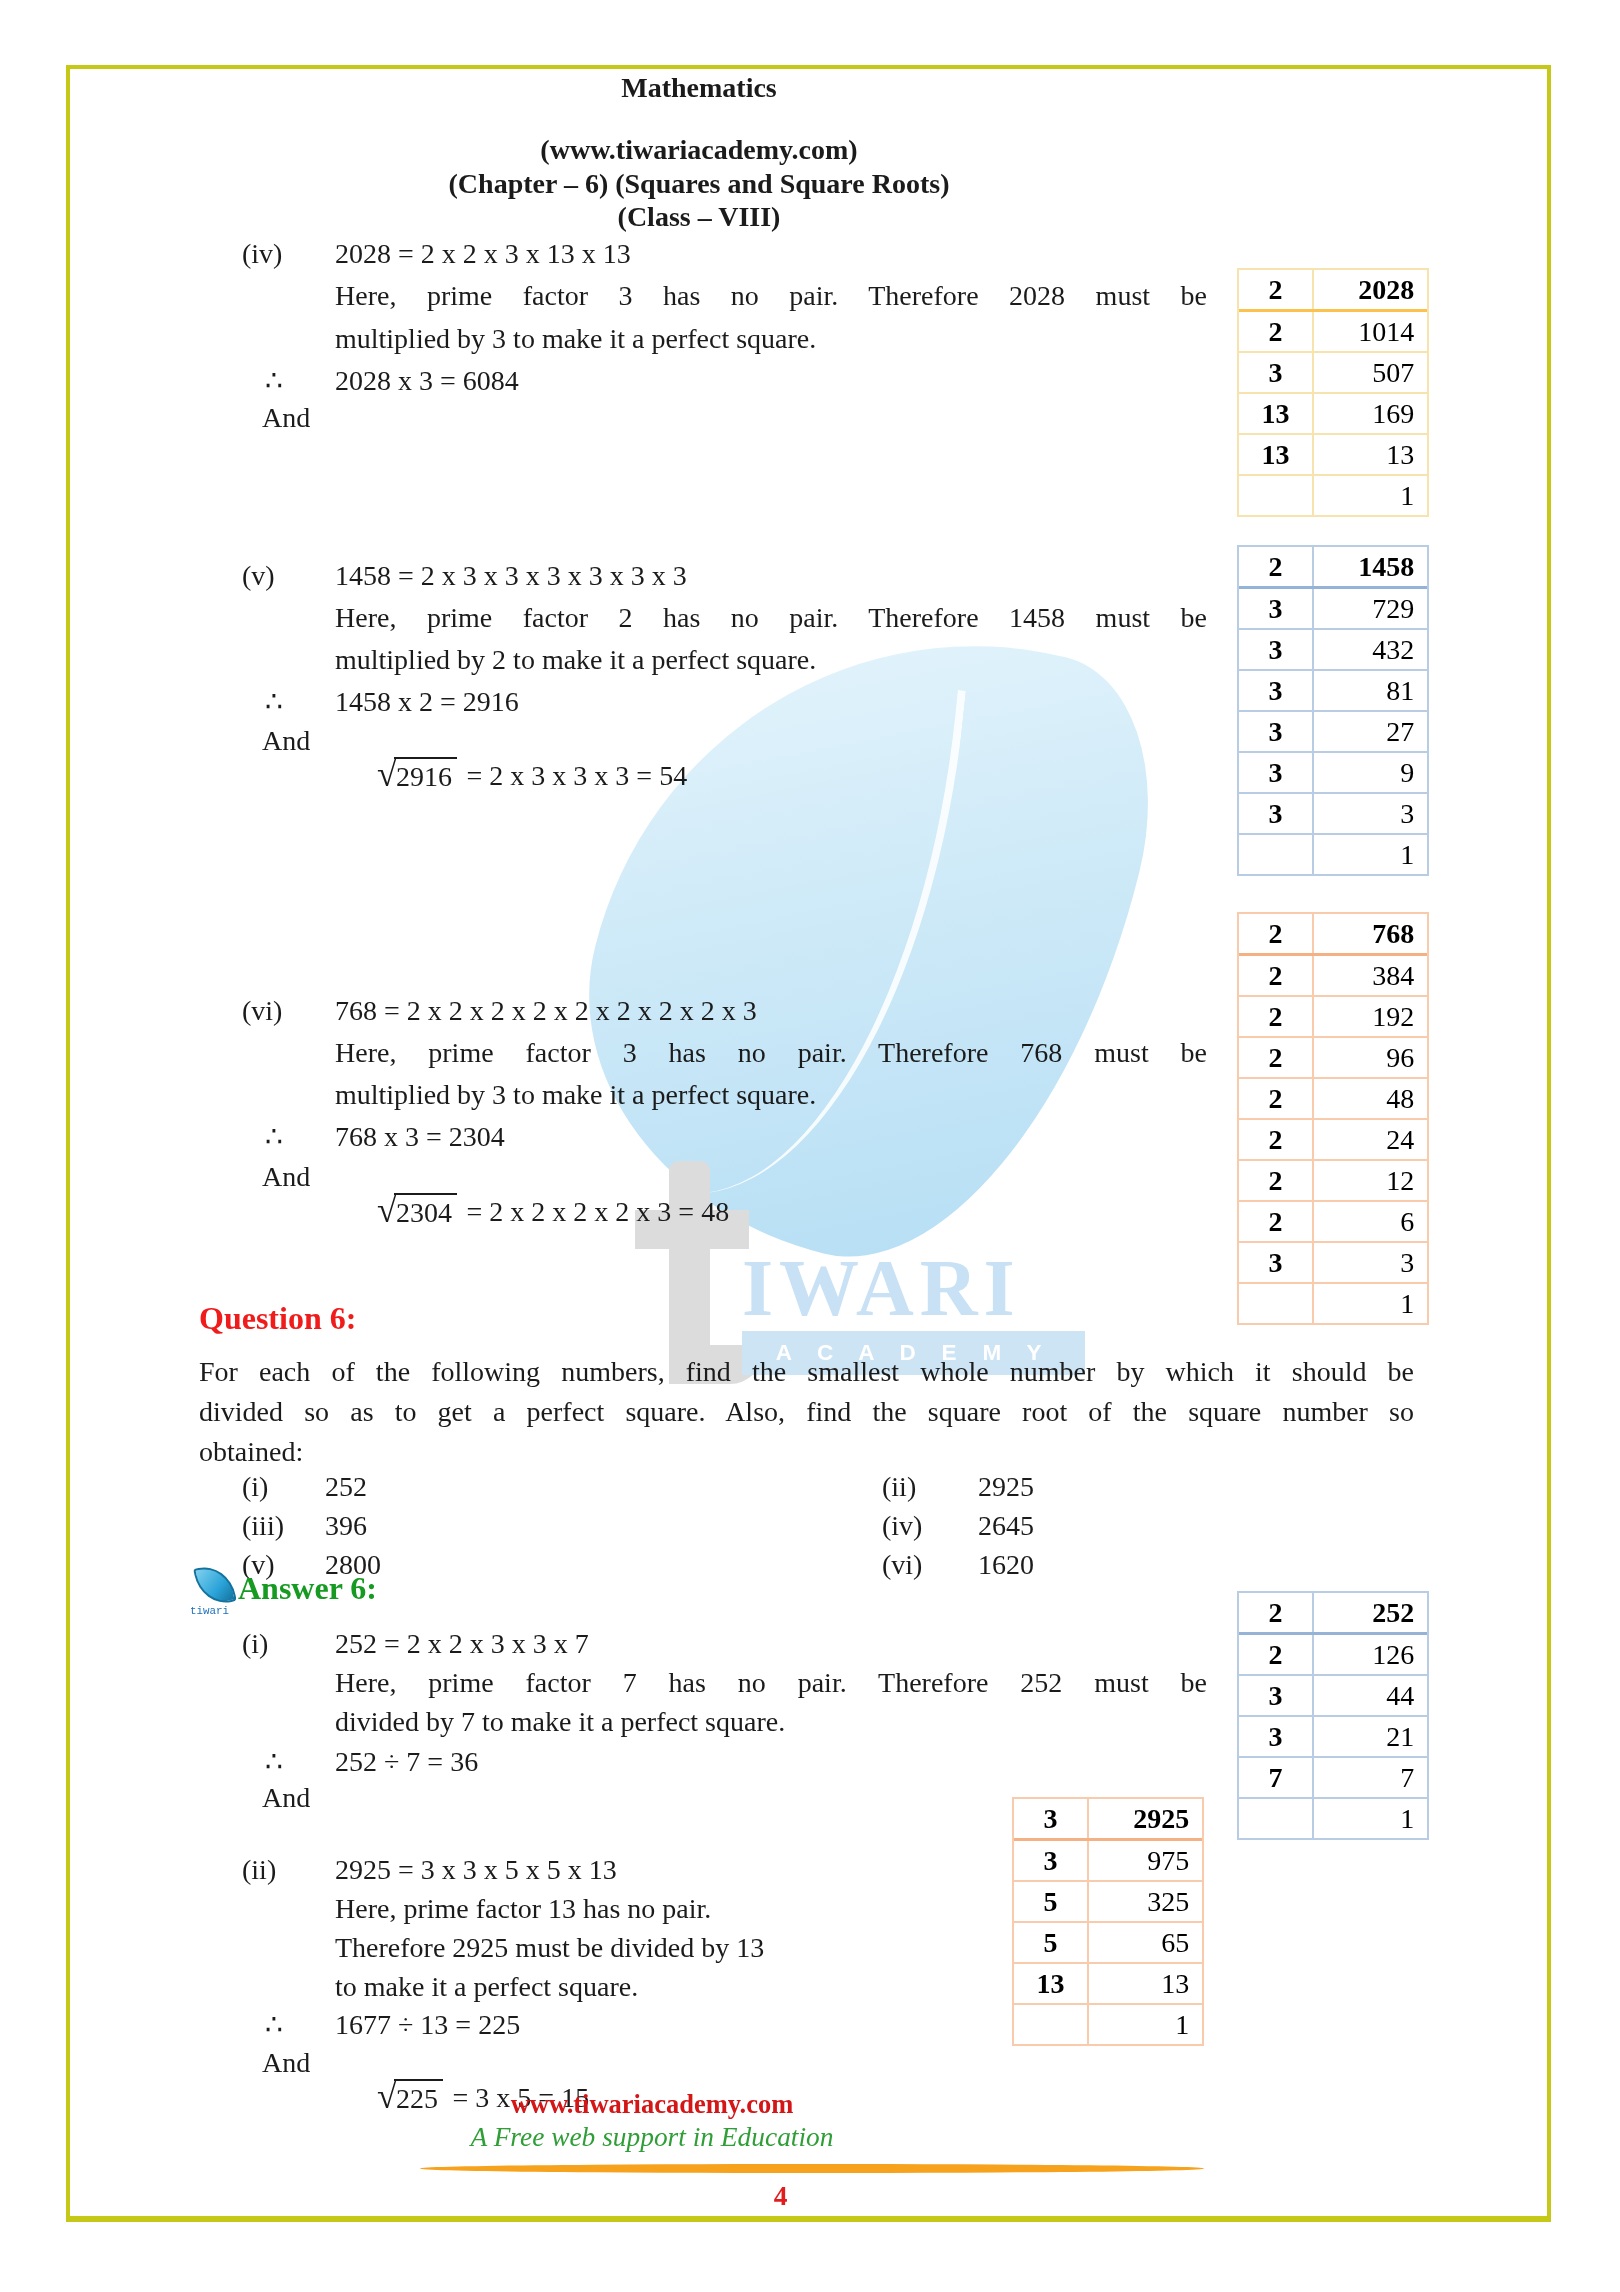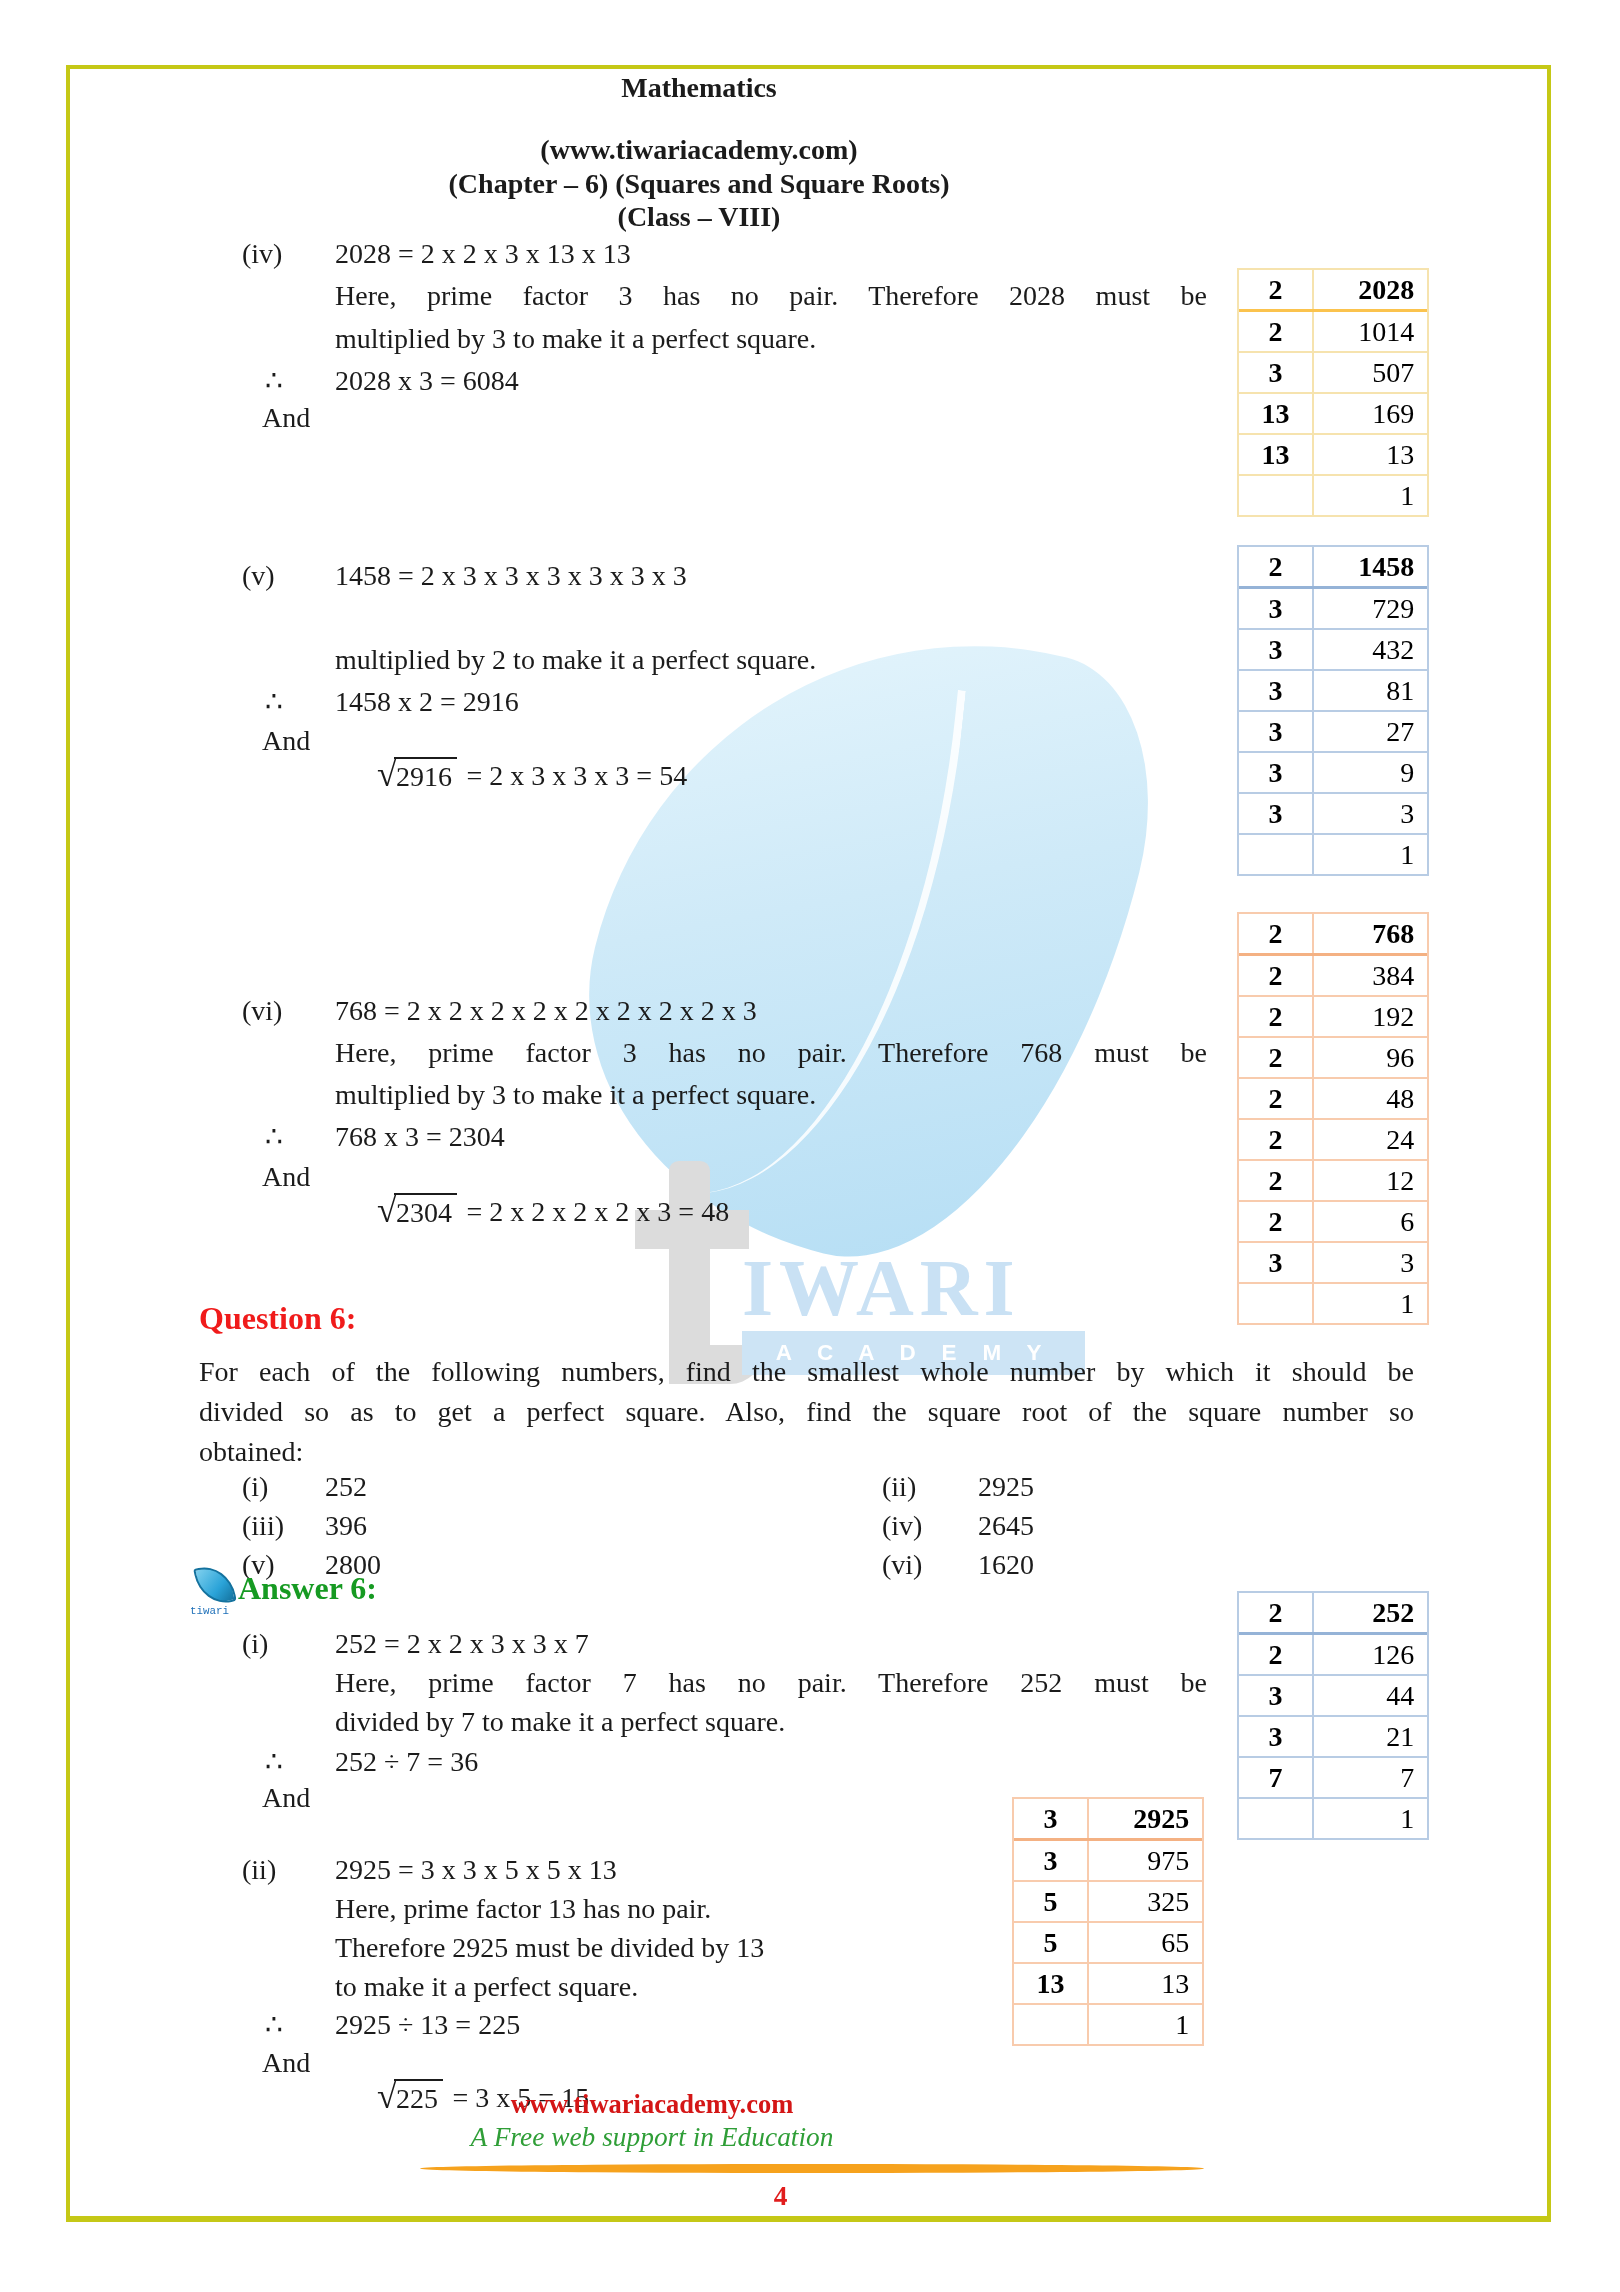--- a/index.html
+++ b/index.html
@@ -128,20 +128,21 @@
           <div class="ft-c2">13</div>
         </div>
         <div class="ft-row">
           <div class="ft-c1"></div>
           <div class="ft-c2">1</div>
         </div>
       </div>
 
     <div class="line" style="left:242px;top:557px">(v)</div>
     <div class="line" style="left:335px;top:557px">1458 = 2 x 3 x 3 x 3 x 3 x 3 x 3</div>
+    <div class="line w890" style="left:335px;top:599px">Here, prime factor 2 has no pair. Therefore 1458 must be</div>
     <div class="line" style="left:335px;top:641px">multiplied by 2 to make it a perfect square.</div>
     <div class="line" style="left:265px;top:683px">∴</div>
     <div class="line" style="left:335px;top:683px">1458 x 2 = 2916</div>
     <div class="line" style="left:262px;top:722px">And</div>
     <div class="line" style="left:335px;top:720px">
       <span class="sqrt"><span class="rad">√</span><span class="vinc">2916</span></span><span class="rest">= 2 x 3 x 3 x 3 = 54</span>
     </div>
     <div class="ft" style="left: 1237px; top: 545px; --thin: #b8cce4; --thick: #95b3d7;">
         <div class="ft-row ft-head">
           <div class="ft-c1">2</div>
@@ -286,21 +287,21 @@
           <div class="ft-c2">1</div>
         </div>
       </div>
 
     <div class="line" style="left:242px;top:1851px">(ii)</div>
     <div class="line" style="left:335px;top:1851px">2925 = 3 x 3 x 5 x 5 x 13</div>
     <div class="line" style="left:335px;top:1890px">Here, prime factor 13 has no pair.</div>
     <div class="line" style="left:335px;top:1929px">Therefore 2925 must be divided by 13</div>
     <div class="line" style="left:335px;top:1968px">to make it a perfect square.</div>
     <div class="line" style="left:265px;top:2006px">∴</div>
-    <div class="line" style="left:335px;top:2006px">2925 ÷ 13 = 225</div>
+    <div class="line" style="left:335px;top:2006px">1677 ÷ 13 = 225</div>
     <div class="line" style="left:262px;top:2044px">And</div>
     <div class="line" style="left:335px;top:2042px">
       <span class="sqrt"><span class="rad">√</span><span class="vinc">225</span></span><span class="rest">= 3 x 5 = 15</span>
     </div>
     <div class="ft" style="left: 1012px; top: 1797px; --thin: #f8cbad; --thick: #f4b183;">
         <div class="ft-row ft-head">
           <div class="ft-c1">3</div>
           <div class="ft-c2">2925</div>
         </div>
         <div class="ft-row">

